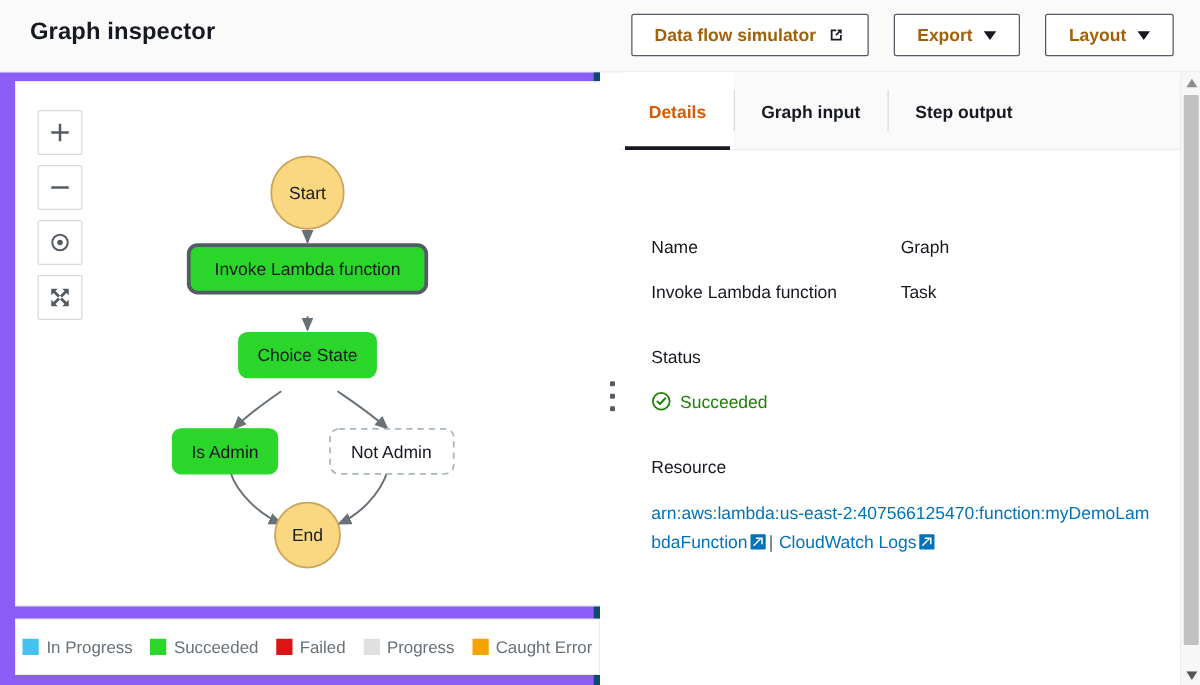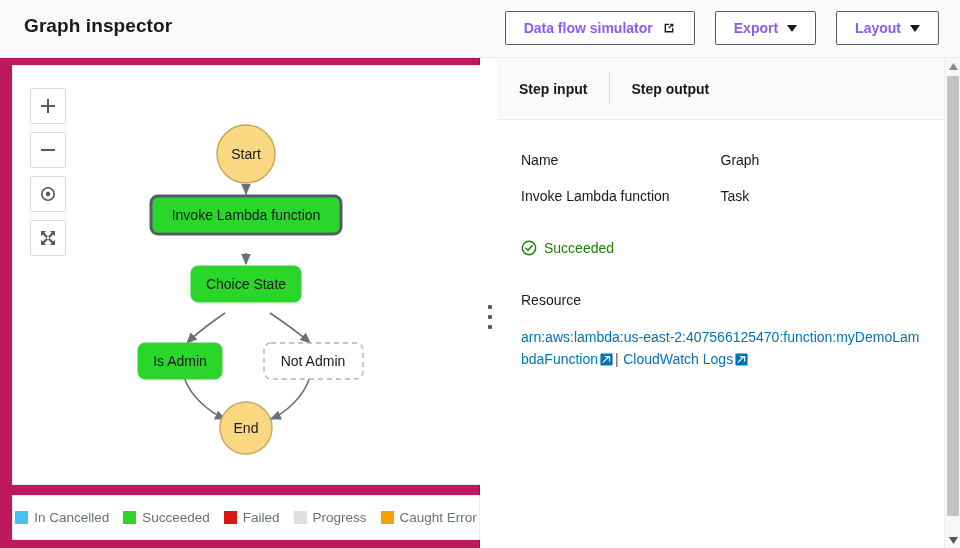--- a/index.html
+++ b/index.html
@@ -27,42 +27,42 @@
   }
   .header-actions {
     position: absolute; right: 21px; top: 11px;
     display: flex; align-items: center; gap: 20px;
   }
   .btn {
     height: 34px;
     border: 1px solid #545b64;
     border-radius: 2px;
     background: #ffffff;
-    color: #8b5cf6;
+    color: #a16207;
     font-family: "Liberation Sans", sans-serif;
     font-size: 14px; font-weight: bold;
     display: inline-flex; align-items: center; justify-content: center;
     padding: 4px 18px; gap: 9px;
     cursor: pointer; white-space: nowrap;
   }
   .btn .ext { display:inline-block; width:14px; height:14px; }
   .caret {
     width: 0; height: 0;
     border-left: 5.5px solid transparent;
     border-right: 5.5px solid transparent;
     border-top: 7px solid #16191f;
     display:inline-block;
   }
 
   
   .graph-pane {
     position: absolute; left: 0; top: 58px;
     width: 480px; height: 490px;
-    background: #be185d;
-    border-right: 1px solid #0c4a6e;
+    background: #8b5cf6;
+    border-right: 5px solid #0c4a6e;
     text-align: center;
   }
   .canvas {
     position: absolute; left: 12px; top: 7px;
     width: 468px; height: 420px;
     border: 1px solid #eaeded; border-right: none;
     background: #ffffff;
     overflow: hidden;
   }
   .zoom-controls {
@@ -144,21 +144,21 @@
     content: ""; position: absolute; left: 3px; right: 3px; bottom: -1px;
     height: 3px; background: #16191f;
   }
 
   .detail-body {
     position: absolute; left: 0; top: 62px; right: 0; bottom: 0;
     padding: 32px 24px 0 24px;
     background: #ffffff;
   }
   .field-row { display: flex; }
-  .field-col { width: 234px; }
+  .field-col { width: 234px; margin-top: 37px; }
   .field-label {
     font-size: 14px; color: #16191f; margin-bottom: 20px;
   }
   .field-value { font-size: 14px; color: #16191f; }
   .section { margin-top: 36px; }
   .status-line { display: flex; align-items: center; gap: 7px; }
   .status-text { font-size: 14px; color: #1d8102; }
   .resource-block { margin-top: 18px; line-height: 22px; }
   .link {
     color: #0073bb; font-size: 14px; text-decoration: none;
@@ -297,21 +297,21 @@
         <g>
           <circle cx="233" cy="362" r="26" fill="#fad881" stroke="#c9a45c" stroke-width="1.4"></circle>
           <text class="node-label" x="233" y="367" text-anchor="middle">End</text>
         </g>
       </svg>
     </div>
 
     <div class="legend">
       <div class="legend-item">
         <span class="legend-swatch" style="background:#45c2f0"></span>
-        <span class="legend-label">In Cancelled</span>
+        <span class="legend-label">In Progress</span>
       </div>
       <div class="legend-item">
         <span class="legend-swatch" style="background:#2bd62b"></span>
         <span class="legend-label">Succeeded</span>
       </div>
       <div class="legend-item">
         <span class="legend-swatch" style="background:#d91515"></span>
         <span class="legend-label">Failed</span>
       </div>
       <div class="legend-item">
@@ -327,42 +327,46 @@
 
   <div class="divider-handle">
     <i></i>
     <i></i>
     <i></i>
   </div>
 
   <div class="detail-pane">
 
     <div class="tabbar">
+      <div class="tab active">
+        <span>Details</span>
+      </div>
       <div class="tab">
-        <span>Step input</span>
+        <span>Graph input</span>
       </div>
       <div class="tab">
         <span>Step output</span>
       </div>
     </div>
 
     <div class="detail-body">
 
       <div class="field-row">
         <div class="field-col">
           <div class="field-label">Name</div>
           <div class="field-value">Invoke Lambda function</div>
         </div>
         <div class="field-col">
           <div class="field-label">Graph</div>
           <div class="field-value">Task</div>
         </div>
       </div>
 
       <div class="section">
+        <div class="field-label">Status</div>
         <div class="status-line">
           <svg width="16" height="16" viewBox="0 0 16 16">
             <circle cx="8" cy="8" r="6.7" fill="none" stroke="#1d8102" stroke-width="1.4"></circle>
             <path d="M4.9 8.2 L7 10.2 L11.2 5.6" fill="none" stroke="#1d8102" stroke-width="1.5" stroke-linecap="round" stroke-linejoin="round"></path>
           </svg>
           <span class="status-text">Succeeded</span>
         </div>
       </div>
 
       <div class="section">

